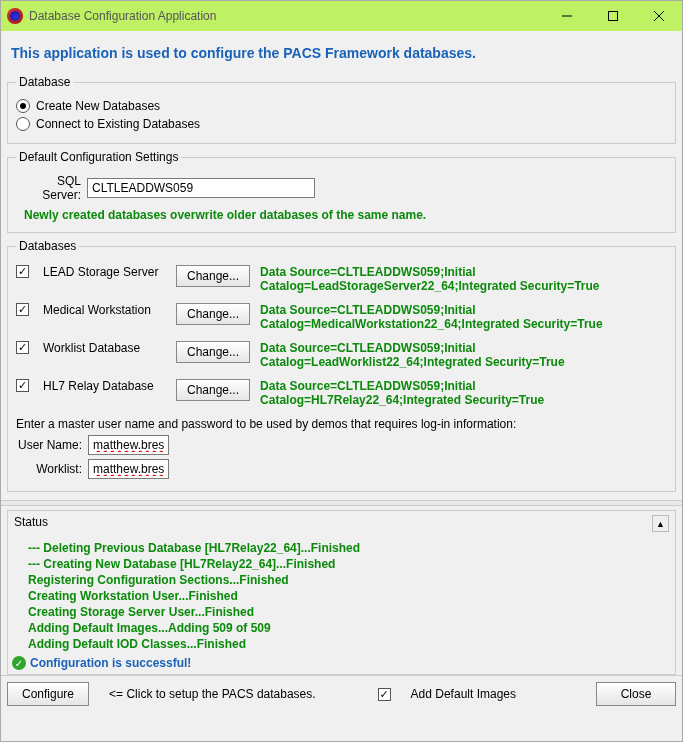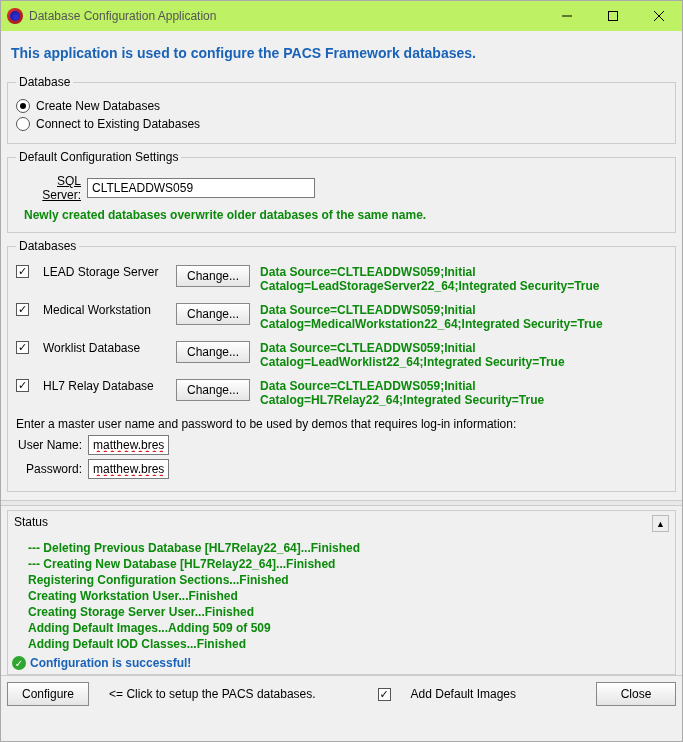--- a/index.html
+++ b/index.html
@@ -17,21 +17,21 @@
 
 fieldset { border: 1px solid #ccc; margin: 2px 6px 4px; padding: 6px 8px 8px; background: #f0f0f0; }
 legend { padding: 0 3px; color: #000; }
 
 .radio-row { display: flex; align-items: flex-start; margin: 4px 0; gap: 6px; }
 .radio { width:14px; height:14px; border:1px solid #555; border-radius:50%; display:flex; align-items:center; justify-content:center; background:#fff; }
 .radio.checked::after { content:""; width:6px; height:6px; border-radius:50%; background:#000; }
 
 .row { display: flex; align-items: center; gap: 6px; }
 .sql-row { margin: 4px 0 6px; }
-.sql-row label { width: 65px; text-align: right; text-decoration: underline; }
+.sql-row label { width: 65px; text-align: right; }
 input[type=text], .textbox { border: 1px solid #7a7a7a; background: #fff; padding: 2px 4px; height: 20px; font-size: 12px; }
 .sql-input { width: 228px; }
 
 .warn-green { color: #0b8a0b; font-weight: bold; margin: 2px 0 2px 8px; }
 
 .db-row { display: flex; align-items: flex-start; margin: 6px 0 10px; gap: 10px; }
 .chkcell { display: flex; align-items: flex-start; gap: 14px; width: 150px; }
 .checkbox { width:13px; height:13px; border:1px solid #555; background:#fff; display:flex; align-items:center; justify-content:center; }
 .checkbox.checked::after { content:"✓"; font-size:11px; line-height:11px; color:#000; }
 .btn { border:1px solid #888; background: linear-gradient(#fff,#e5e5e5); padding: 2px 10px; min-width: 74px; height: 22px; }
@@ -144,21 +144,21 @@
     <button class="btn">Change...</button>
     <div class="connstr">Data Source=CLTLEADDWS059;Initial Catalog=HL7Relay22_64;Integrated Security=True</div>
   </div>
 
   <div style="margin:4px 0;">Enter a master user name and password to be used by demos that requires log-in information:</div>
   <div class="credrow">
     <label>User Name:</label>
     <input type="text" class="textbox credinput wavy" value="matthew.bresson" style="">
   </div>
   <div class="credrow">
-    <label>Password:</label>
+    <label>Worklist:</label>
     <input type="text" class="textbox credinput wavy" value="matthew.bresson" style="">
   </div>
 </fieldset>
 
 <div class="splitter"></div>
 
 <div class="statusgroup">
   <div class="statushead">
     <span>Status</span>
     <span class="scrollup">▲</span>

